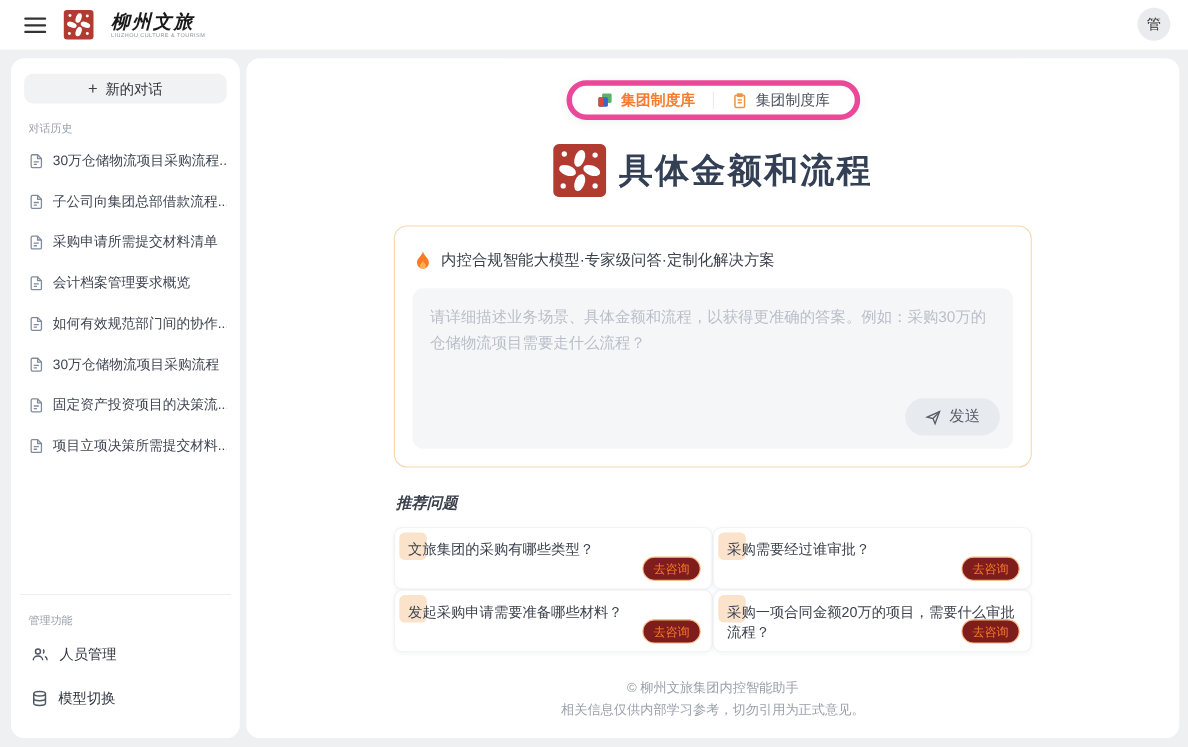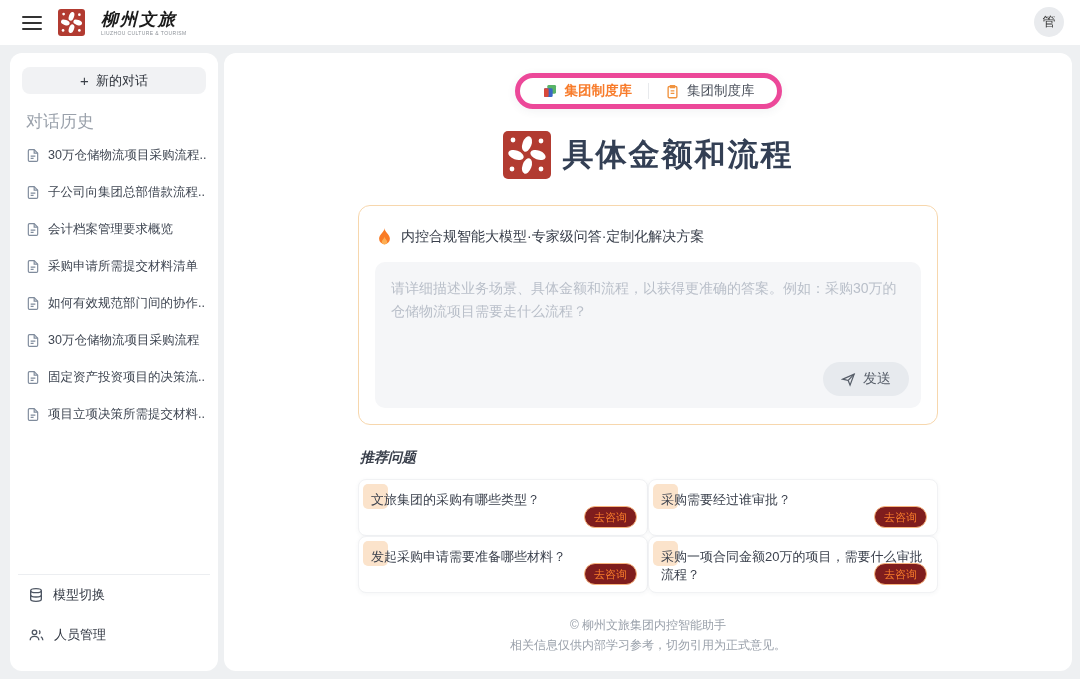--- a/index.html
+++ b/index.html
@@ -37,21 +37,21 @@
     flex:1; background:#fff; border-radius:12px; padding:20px 0 0;
     display:flex; flex-direction:column; align-items:center; overflow:hidden;
   }
   
   .new-chat {
     background:#f1f2f4; border:none; border-radius:8px; height:27px; width:100%;
     font-size:13px; color:#2e333b; cursor:pointer; display:flex; align-items:center; justify-content:center; gap:7px;
     font-family:inherit;
   }
   .new-chat .plus { font-size:15px; color:#3a3f47; }
-  .side-label { font-size:17px; color:#9aa1ab; margin:16px 4px 4px; }
+  .side-label { font-size:10px; color:#9aa1ab; margin:16px 4px 4px; }
   .history { flex:1; overflow:hidden; }
   .hist-item {
     display:flex; align-items:center; gap:8px; padding:10px 4px; cursor:pointer;
     color:#3f4652; font-size:12.5px; white-space:nowrap; overflow:hidden;
   }
   .hist-item svg { flex:0 0 auto; }
   .side-divider { height:1px; background:#eceef1; margin:6px -4px 0; }
   .admin-item { display:flex; align-items:center; gap:9px; padding:11px 6px; font-size:13px; color:#2f3540; cursor:pointer;}
   
   .tab-pill {
@@ -153,36 +153,36 @@
             <path d="M8 13h8M8 17h5"></path>
           </svg>
         <span>子公司向集团总部借款流程...</span>
       </div>
       <div class="hist-item">
         <svg width="14" height="15" viewBox="0 0 24 24" fill="none" stroke="#7f8b9c" stroke-width="2">
             <path d="M14 2H6a2 2 0 0 0-2 2v16a2 2 0 0 0 2 2h12a2 2 0 0 0 2-2V8z"></path>
             <path d="M14 2v6h6"></path>
             <path d="M8 13h8M8 17h5"></path>
           </svg>
+        <span>采购申请所需提交材料清单</span>
+      </div>
+      <div class="hist-item">
+        <svg width="14" height="15" viewBox="0 0 24 24" fill="none" stroke="#7f8b9c" stroke-width="2">
+            <path d="M14 2H6a2 2 0 0 0-2 2v16a2 2 0 0 0 2 2h12a2 2 0 0 0 2-2V8z"></path>
+            <path d="M14 2v6h6"></path>
+            <path d="M8 13h8M8 17h5"></path>
+          </svg>
         <span>会计档案管理要求概览</span>
       </div>
       <div class="hist-item">
         <svg width="14" height="15" viewBox="0 0 24 24" fill="none" stroke="#7f8b9c" stroke-width="2">
             <path d="M14 2H6a2 2 0 0 0-2 2v16a2 2 0 0 0 2 2h12a2 2 0 0 0 2-2V8z"></path>
             <path d="M14 2v6h6"></path>
             <path d="M8 13h8M8 17h5"></path>
           </svg>
-        <span>采购申请所需提交材料清单</span>
-      </div>
-      <div class="hist-item">
-        <svg width="14" height="15" viewBox="0 0 24 24" fill="none" stroke="#7f8b9c" stroke-width="2">
-            <path d="M14 2H6a2 2 0 0 0-2 2v16a2 2 0 0 0 2 2h12a2 2 0 0 0 2-2V8z"></path>
-            <path d="M14 2v6h6"></path>
-            <path d="M8 13h8M8 17h5"></path>
-          </svg>
         <span>如何有效规范部门间的协作...</span>
       </div>
       <div class="hist-item">
         <svg width="14" height="15" viewBox="0 0 24 24" fill="none" stroke="#7f8b9c" stroke-width="2">
             <path d="M14 2H6a2 2 0 0 0-2 2v16a2 2 0 0 0 2 2h12a2 2 0 0 0 2-2V8z"></path>
             <path d="M14 2v6h6"></path>
             <path d="M8 13h8M8 17h5"></path>
           </svg>
         <span>30万仓储物流项目采购流程</span>
       </div>
@@ -197,35 +197,36 @@
       <div class="hist-item">
         <svg width="14" height="15" viewBox="0 0 24 24" fill="none" stroke="#7f8b9c" stroke-width="2">
             <path d="M14 2H6a2 2 0 0 0-2 2v16a2 2 0 0 0 2 2h12a2 2 0 0 0 2-2V8z"></path>
             <path d="M14 2v6h6"></path>
             <path d="M8 13h8M8 17h5"></path>
           </svg>
         <span>项目立项决策所需提交材料...</span>
       </div>
     </div>
     <div class="side-divider"></div>
+    <div class="side-label">管理功能</div>
+    <div class="admin-item">
+      <svg width="17" height="16" viewBox="0 0 24 24" fill="none" stroke="#4e5663" stroke-width="2">
+          <circle cx="9" cy="8" r="3.4"></circle>
+          <path d="M2.5 20c0-3.6 2.9-6 6.5-6s6.5 2.4 6.5 6"></path>
+          <path d="M16 5.4a3.4 3.4 0 0 1 0 5.2M18.5 14.6c1.9.9 3 2.8 3 5.4"></path>
+        </svg>
+      <span>人员管理</span>
+    </div>
     <div class="admin-item">
       <svg width="16" height="16" viewBox="0 0 24 24" fill="none" stroke="#4e5663" stroke-width="2">
           <ellipse cx="12" cy="5.5" rx="8" ry="3"></ellipse>
           <path d="M4 5.5V12c0 1.66 3.58 3 8 3s8-1.34 8-3V5.5"></path>
           <path d="M4 12v6.5c0 1.66 3.58 3 8 3s8-1.34 8-3V12"></path>
         </svg>
       <span>模型切换</span>
-    </div>
-    <div class="admin-item">
-      <svg width="17" height="16" viewBox="0 0 24 24" fill="none" stroke="#4e5663" stroke-width="2">
-          <circle cx="9" cy="8" r="3.4"></circle>
-          <path d="M2.5 20c0-3.6 2.9-6 6.5-6s6.5 2.4 6.5 6"></path>
-          <path d="M16 5.4a3.4 3.4 0 0 1 0 5.2M18.5 14.6c1.9.9 3 2.8 3 5.4"></path>
-        </svg>
-      <span>人员管理</span>
     </div>
   </div>
 
   <div class="main">
     <div class="tab-pill">
       <div class="tab active">
         <svg width="16" height="16" viewBox="0 0 24 24">
           <rect x="8" y="3" width="13" height="13" rx="2" fill="#58b368"></rect>
           <rect x="3" y="8" width="13" height="13" rx="2" fill="#3a66c6"></rect>
           <rect x="3" y="8" width="7" height="13" rx="2" fill="#d9493a"></rect>

